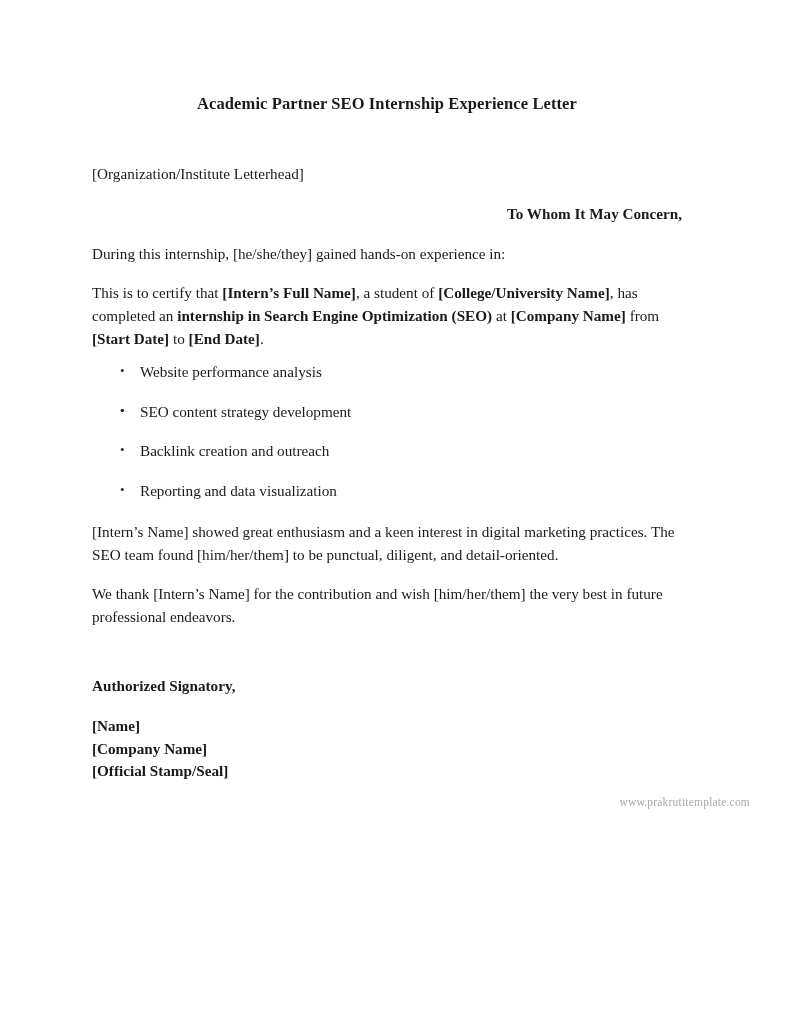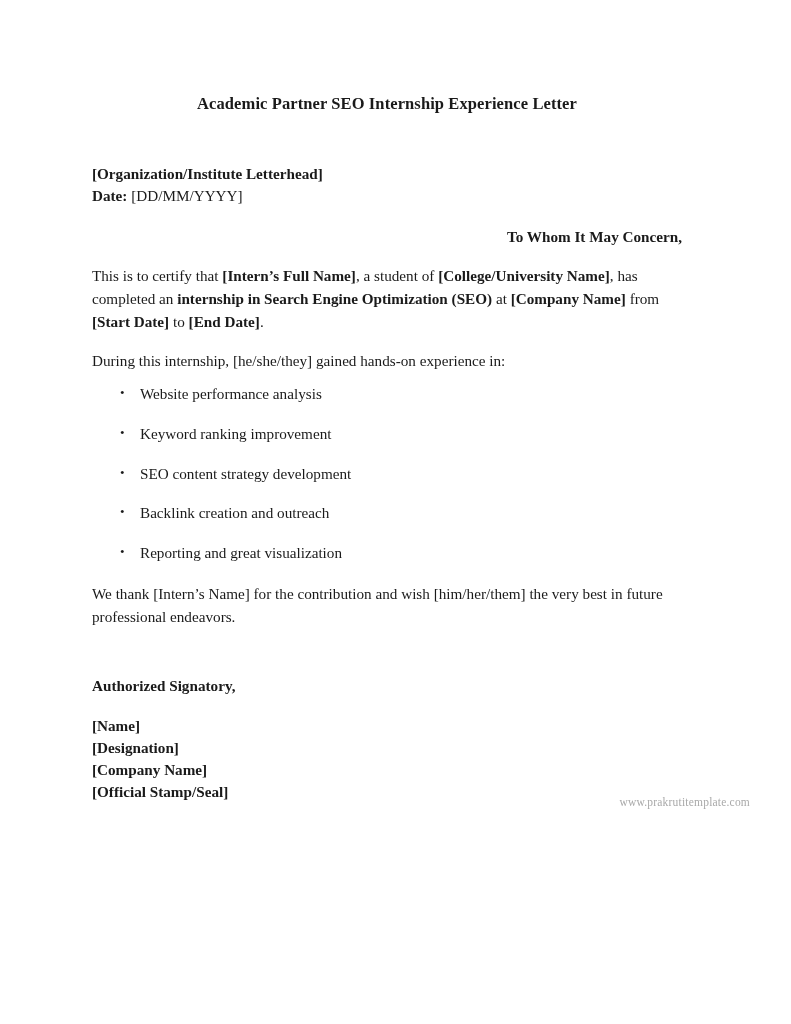--- a/index.html
+++ b/index.html
@@ -31,21 +31,21 @@
     margin: 0;
     padding-top: 93px;
     line-height: 1.3;
   }
   .letterhead-block {
     margin-top: 49px;
     font-size: 15.2px;
     line-height: 1.45;
   }
   .letterhead-line {
-    font-weight: bold;
+    font-weight: normal;
   }
   .date-line {
     font-weight: bold;
   }
   .date-line .value {
     font-weight: normal;
   }
   .salutation {
     margin-top: 18px;
     font-weight: bold;
@@ -110,45 +110,44 @@
 <body>
 
 <div class="page">
 
   <div class="content">
 
     <h1 class="doc-title">Academic Partner SEO Internship Experience Letter</h1>
 
     <div class="letterhead-block">
       <div class="letterhead-line">[Organization/Institute Letterhead]</div>
-      <div class="date-line"><span>Date:</span> <span class="value">[DD/MM/YYYY]</span></div>
     </div>
 
     <div class="salutation">To Whom It May Concern,</div>
 
+    <p class="body-para">During this internship, [he/she/they] gained hands-on experience in:</p>
+
     <p class="body-para"><span>This is to certify that </span><b>[Intern’s Full Name]</b><span>, a student of </span><b>[College/University Name]</b><span>, has completed an </span><b>internship in Search Engine Optimization (SEO)</b><span> at </span><b>[Company Name]</b><span> from </span><b>[Start Date]</b><span> to </span><b>[End Date]</b><span>.</span></p>
-
-    <p class="body-para">During this internship, [he/she/they] gained hands-on experience in:</p>
 
     <ul class="bullet-list">
       <li><span class="dot">•</span><span>Website performance analysis</span></li>
-      <li><span class="dot">•</span><span>Keyword ranking improvement</span></li>
+      <li><span class="dot">•</span></li>
       <li><span class="dot">•</span><span>SEO content strategy development</span></li>
       <li><span class="dot">•</span><span>Backlink creation and outreach</span></li>
-      <li><span class="dot">•</span><span>Reporting and great visualization</span></li>
+      <li><span class="dot">•</span><span>Reporting and data visualization</span></li>
     </ul>
 
     <div class="para-group">
+      <p class="body-para">[Intern’s Name] showed great enthusiasm and a keen interest in digital marketing practices. The SEO team found [him/her/them] to be punctual, diligent, and detail-oriented.</p>
       <p class="body-para">We thank [Intern’s Name] for the contribution and wish [him/her/them] the very best in future professional endeavors.</p>
     </div>
 
     <div class="signature-block">
       <div class="signature-title">Authorized Signatory,</div>
       <div class="signature-line">[Name]</div>
-      <div class="signature-line">[Designation]</div>
       <div class="signature-line">[Company Name]</div>
       <div class="signature-line">[Official Stamp/Seal]</div>
     </div>
 
   </div>
 
   <div class="footer">www.prakrutitemplate.com</div>
 
 </div>
 

